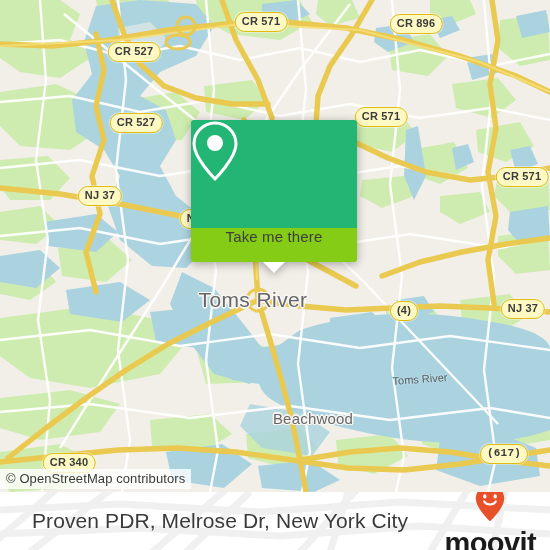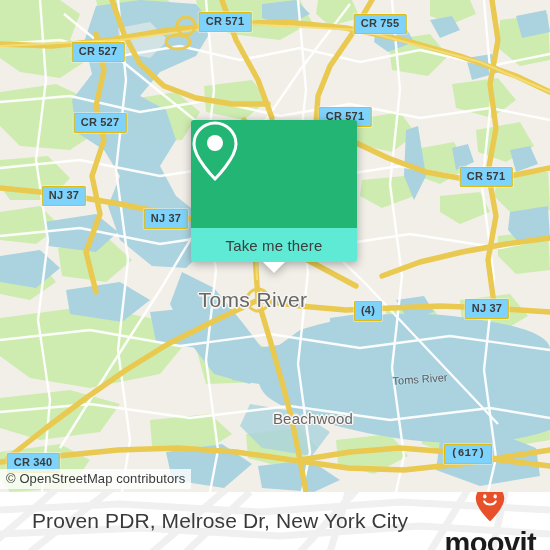--- a/index.html
+++ b/index.html
@@ -13,32 +13,33 @@
   
   .map{
     position:absolute;left:0;top:0;width:550px;height:492px;
     background:#f2efe9;overflow:hidden;
   }
   .map svg{position:absolute;left:0;top:0;}
 
   
   .shield{
     position:absolute;
-    background:#7dd3fc;
+    background:#fef9c3;
     border:1.4px solid #e0bb10;
-    border-radius:1px;
+    border-radius:10px;
     color:#3b3b3b;
     font-size:11px;
     font-weight:bold;
     line-height:1;
     padding:3px 6px 4px 6px;
     white-space:nowrap;
     letter-spacing:.2px;
     transform:translate(-50%,-50%);
     box-shadow:0 0 0 1px rgba(255,255,255,.35);
+    margin-left:36px;
   }
 
   
   .place{
     position:absolute;
     transform:translate(-50%,-50%);
     white-space:nowrap;
     color:#67676b;
     text-shadow:
       -1.5px 0 #f7f5f0, 1.5px 0 #f7f5f0, 0 -1.5px #f7f5f0, 0 1.5px #f7f5f0,
@@ -55,23 +56,23 @@
   .callout{
     position:absolute;left:191px;top:120px;width:166px;
     filter:drop-shadow(0 2px 5px rgba(0,0,0,.32));
   }
   .callout-top{
     height:108px;background:#22b573;
     border-radius:3px 3px 0 0;
     display:flex;align-items:center;justify-content:center;
   }
   .callout-bottom{
-    height:34px;background:#5eead4;
+    height:34px;background:#84cc16;
     border-radius:0 0 3px 3px;
-    display:flex;align-items:center;justify-content:center;
+    display:flex;justify-content:center;
   }
   .callout-bottom span{
     font-size:15px;color:#3d3d3d;letter-spacing:.15px;
   }
   .callout-tail{
     position:absolute;left:50%;top:100%;
     width:0;height:0;margin-left:-11px;
     border-left:11px solid transparent;
     border-right:11px solid transparent;
     border-top:11px solid #ffffff;
@@ -237,21 +238,21 @@
 
       <g stroke="#e9c94f" stroke-width="3" fill="none">
         <circle cx="258" cy="300" r="11"></circle>
         <circle cx="186" cy="26" r="9"></circle>
         <circle cx="246" cy="128" r="7"></circle>
         <ellipse cx="178" cy="42" rx="12" ry="7"></ellipse>
       </g>
     </svg>
 
     <div class="shield" style="left:225px;top:22px;">CR 571</div>
-    <div class="shield" style="left:380px;top:24px;">CR 755</div>
+    <div class="shield" style="left:380px;top:24px;">CR 896</div>
     <div class="shield" style="left:98px;top:52px;">CR 527</div>
     <div class="shield" style="left:345px;top:117px;">CR 571</div>
     <div class="shield" style="left:100px;top:123px;">CR 527</div>
     <div class="shield" style="left:486px;top:177px;">CR 571</div>
     <div class="shield" style="left:64px;top:196px;">NJ 37</div>
     <div class="shield" style="left:166px;top:219px;">NJ 37</div>
     <div class="shield" style="left:368px;top:311px;">(4)</div>
     <div class="shield" style="left:487px;top:309px;">NJ 37</div>
     <div class="shield" style="left:468px;top:454px;font-family:Liberation Mono, monospace;">(617)</div>
     <div class="shield" style="left:33px;top:463px;">CR 340</div>

